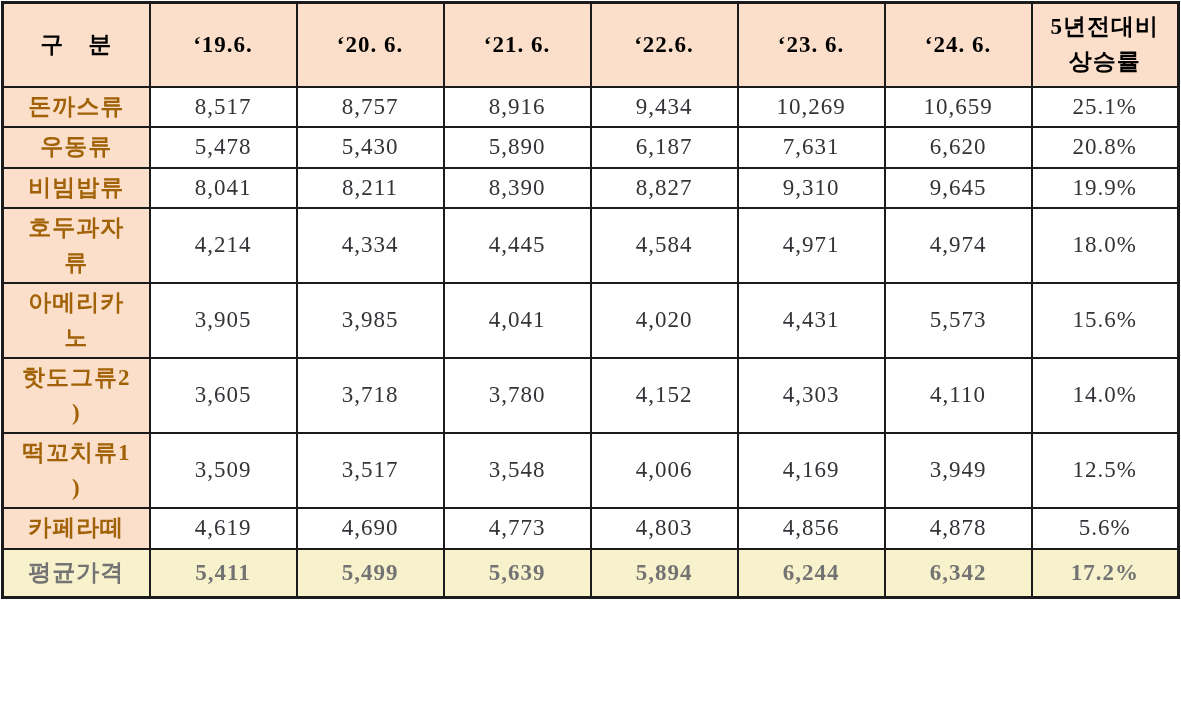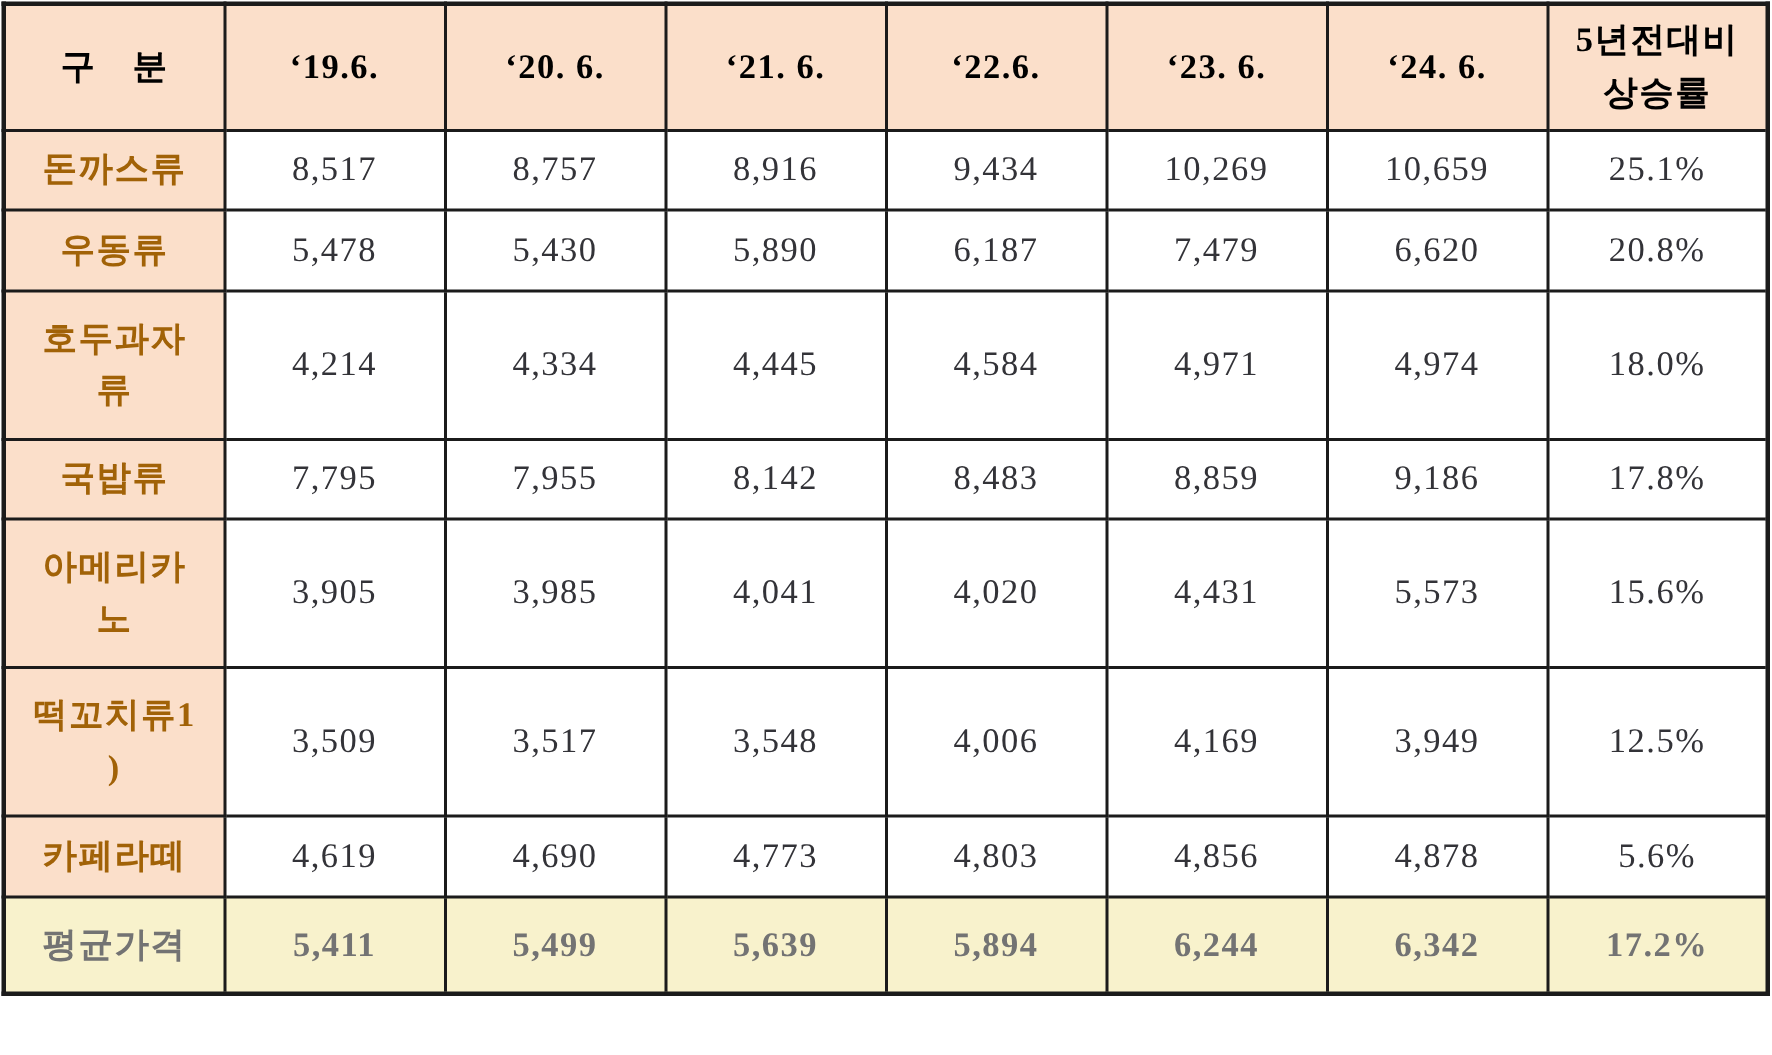--- a/index.html
+++ b/index.html
@@ -9,21 +9,21 @@
     --num:#333338;
   }
   html,body{margin:0;padding:0;background:#ffffff;}
   body{
     width:1181px;height:703px;overflow:hidden;
     font-family:"Liberation Serif","DejaVu Serif",serif;
   }
   table.price{
     border-collapse:collapse;
     width:1179px;
-    height:663px;
+    height:547px;
     margin:1px 1px 0 1px;
     table-layout:fixed;
     border:3px solid var(--border);
   }
   .price th,.price td{
     border:2px solid var(--border);
     text-align:center;
     vertical-align:middle;
     white-space:pre-line;
     padding:2px 4px;
@@ -97,55 +97,66 @@
         <td>10,269</td>
         <td>10,659</td>
         <td>25.1%</td>
       </tr>
       <tr>
         <th class="row-label" scope="row">우동류</th>
         <td>5,478</td>
         <td>5,430</td>
         <td>5,890</td>
         <td>6,187</td>
-        <td>7,479</td>
+        <td>7,631</td>
         <td>6,620</td>
         <td>20.8%</td>
+      </tr>
+      <tr>
+        <th class="row-label" scope="row">비빔밥류</th>
+        <td>8,041</td>
+        <td>8,211</td>
+        <td>8,390</td>
+        <td>8,827</td>
+        <td>9,310</td>
+        <td>9,645</td>
+        <td>19.9%</td>
       </tr>
       <tr>
         <th class="row-label" scope="row">호두과자
 류</th>
         <td>4,214</td>
         <td>4,334</td>
         <td>4,445</td>
         <td>4,584</td>
         <td>4,971</td>
         <td>4,974</td>
         <td>18.0%</td>
       </tr>
       <tr>
-        <th class="row-label" scope="row">국밥류</th>
-        <td>7,795</td>
-        <td>7,955</td>
-        <td>8,142</td>
-        <td>8,483</td>
-        <td>8,859</td>
-        <td>9,186</td>
-        <td>17.8%</td>
-      </tr>
-      <tr>
         <th class="row-label" scope="row">아메리카
 노</th>
         <td>3,905</td>
         <td>3,985</td>
         <td>4,041</td>
         <td>4,020</td>
         <td>4,431</td>
         <td>5,573</td>
         <td>15.6%</td>
+      </tr>
+      <tr>
+        <th class="row-label" scope="row">핫도그류2
+)</th>
+        <td>3,605</td>
+        <td>3,718</td>
+        <td>3,780</td>
+        <td>4,152</td>
+        <td>4,303</td>
+        <td>4,110</td>
+        <td>14.0%</td>
       </tr>
       <tr>
         <th class="row-label" scope="row">떡꼬치류1
 )</th>
         <td>3,509</td>
         <td>3,517</td>
         <td>3,548</td>
         <td>4,006</td>
         <td>4,169</td>
         <td>3,949</td>

